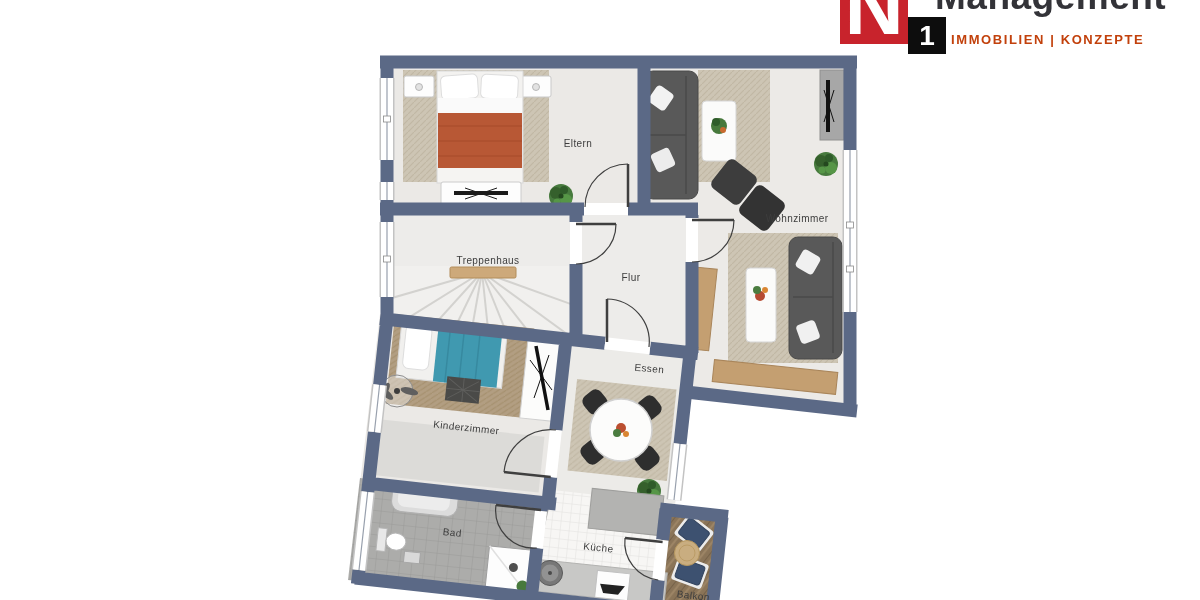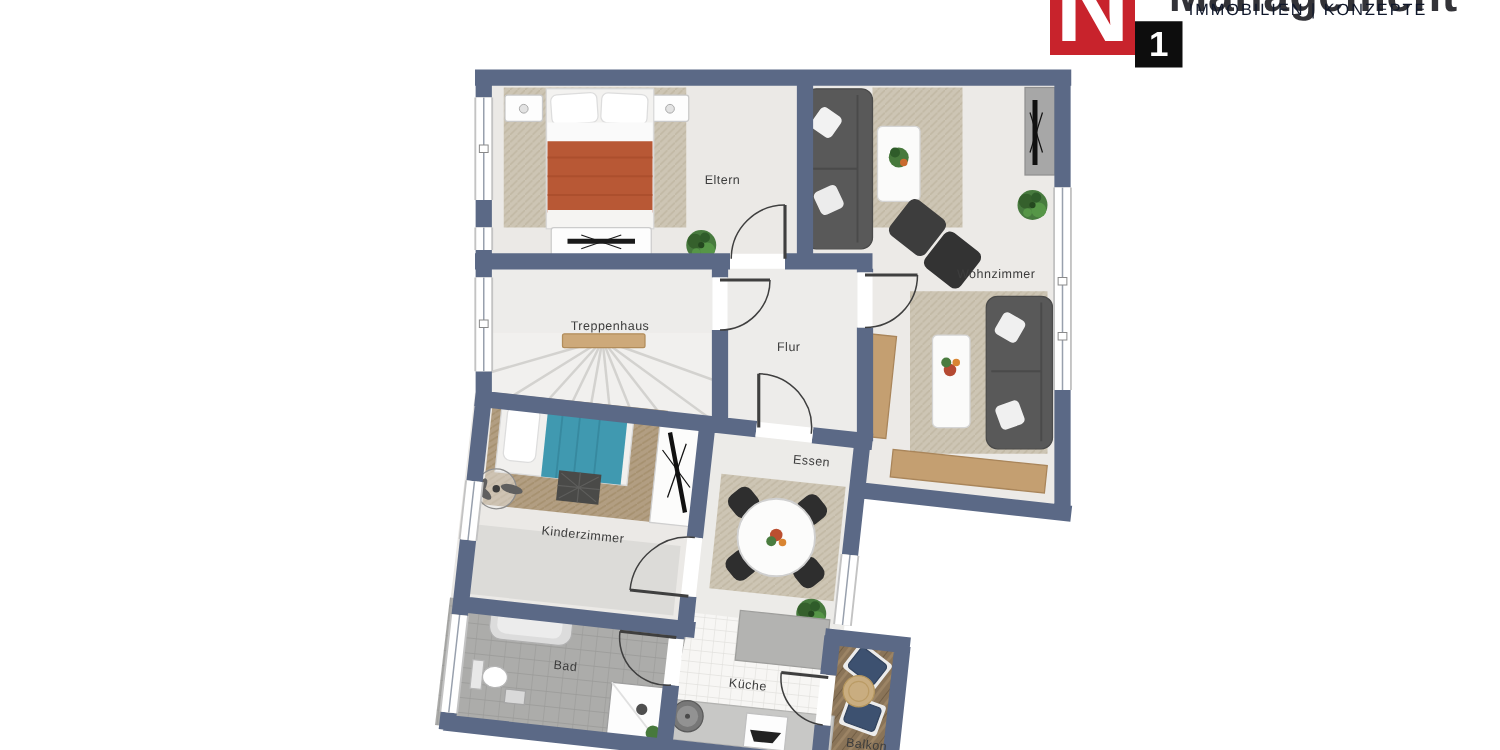--- a/index.html
+++ b/index.html
@@ -15,22 +15,22 @@
   .logo-black{
     position:absolute;left:908px;top:17px;width:38px;height:37px;
     display:flex;align-items:center;justify-content:center;
     font-weight:bold;font-size:28px;color:#fff;
   }
   .logo-brand{
     position:absolute;left:935px;top:-24px;font-size:37px;font-weight:600;
     color:#333338;letter-spacing:0.5px;white-space:nowrap;
   }
   .logo-tagline{
-    position:absolute;left:951px;top:0;font-size:13px;font-weight:normal;
-    color:#0f172a;letter-spacing:1.6px;white-space:nowrap;
+    position:absolute;left:951px;top:32px;font-size:13px;font-weight:bold;
+    color:#c2410c;letter-spacing:1.6px;white-space:nowrap;
   }
   svg text{font-family:"Liberation Sans",sans-serif;fill:#3d3d3d;}
 </style>
 </head>
 <body>
 
 <div>
   <div class="logo-red" style="background:#c8232c;">
     <span>N</span>
   </div>

